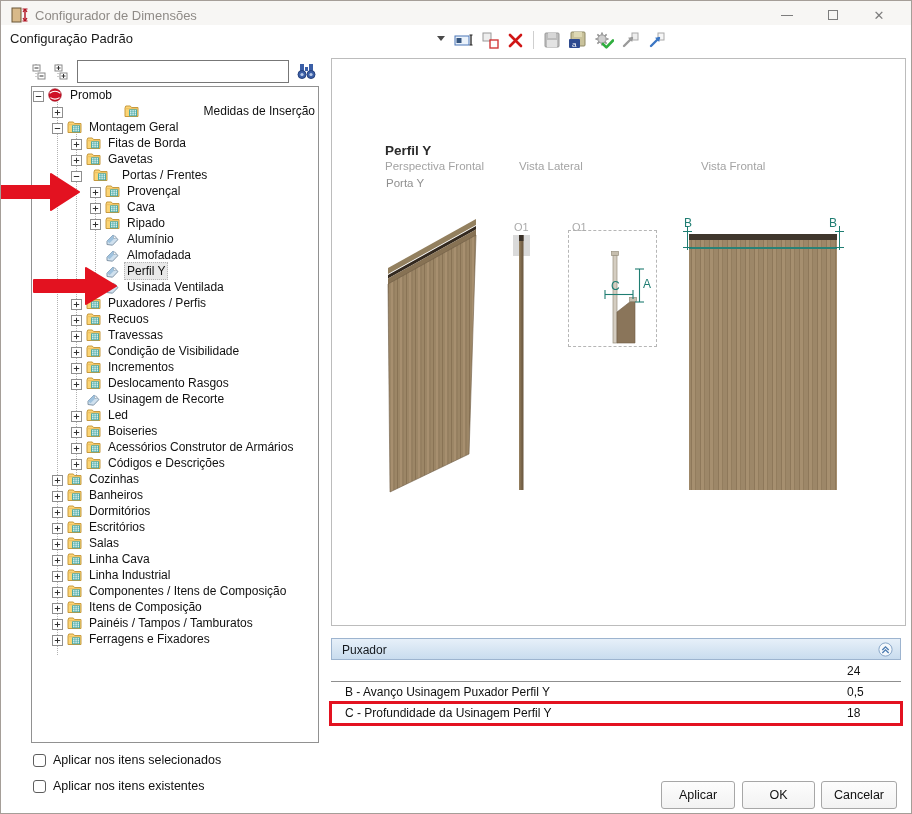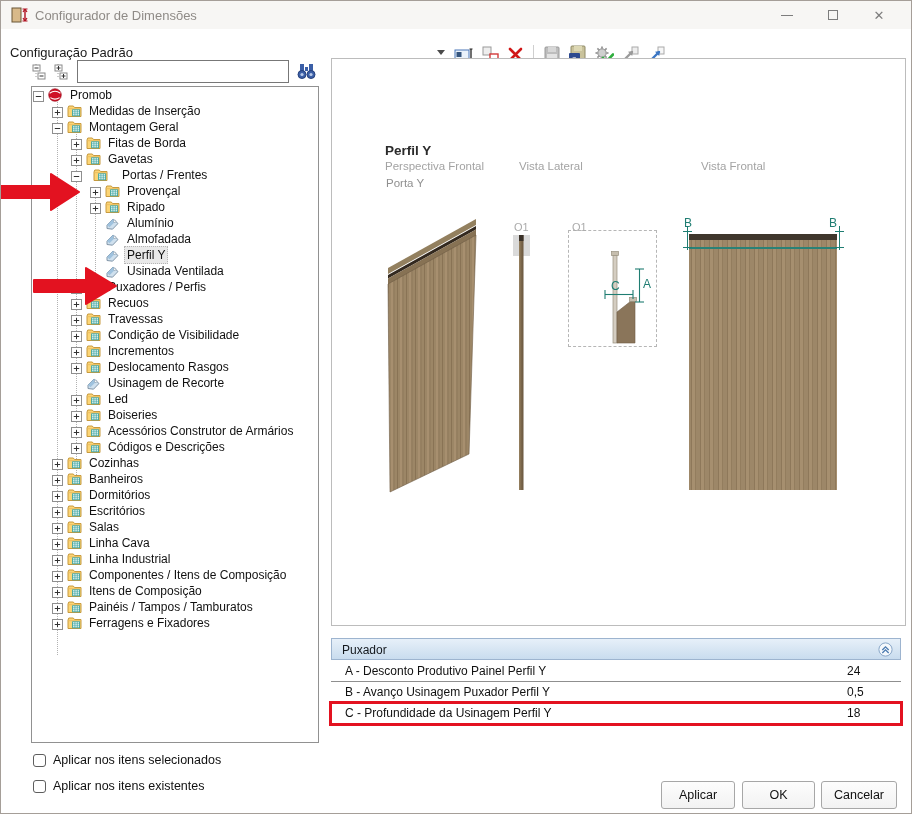--- a/index.html
+++ b/index.html
@@ -15,21 +15,21 @@
   
   .titlebar{ position:absolute; left:0; top:0; width:100%; height:28px; background:#f7f6f4; }
   .app-icon{ position:absolute; left:10px; top:6px; width:18px; height:16px; }
   .title-text{ position:absolute; left:34px; top:7px; font-size:13px; color:#8f8b87; }
   .winbtn{ position:absolute; top:0; width:40px; height:28px; display:flex; align-items:center; justify-content:center; color:#7d7d7d; }
   .btn-min{ left:766px; } .btn-max{ left:812px; } .btn-close{ left:858px; }
   .glyph-min{ width:12px; height:1px; background:#7d7d7d; display:block; }
   .glyph-max{ width:10px; height:10px; border:1px solid #7d7d7d; display:block; }
   .glyph-close{ font-size:13px; color:#7d7d7d; line-height:1; }
   
-  .configrow{ position:absolute; left:0; top:38px; width:100%; height:29px; background:#fff; }
+  .configrow{ position:absolute; left:0; top:24px; width:100%; height:29px; background:#fff; }
   .config-name{ position:absolute; left:9px; top:6px; font-size:13px; color:#1a1a1a; }
   .config-caret{ position:absolute; left:436px; top:11px; width:0; height:0;
     border-left:4px solid transparent; border-right:4px solid transparent; border-top:5px solid #4a4a4a; }
   .tools{ position:absolute; left:452px; top:3px; height:24px; display:flex; align-items:center; gap:5px; }
   .tool{ width:21px; height:21px; display:flex; align-items:center; justify-content:center; }
   .tsep{ width:1px; height:18px; background:#cfcfcf; margin:0 2px; }
   
   .filter-icon{ position:absolute; top:61px; width:16px; height:18px; }
   .fi-collapse{ left:31px; } .fi-expand{ left:53px; }
   .search-input{ position:absolute; left:76px; top:59px; width:212px; height:23px;
@@ -220,21 +220,21 @@
               <line x1="2.8" y1="5.5" x2="8.2" y2="5.5" stroke="#333"></line>
             </svg></span>
           <span class="ticon">
             <svg width="14" height="14" viewBox="0 0 14 14">
               <circle cx="7" cy="7" r="6.3" fill="#cf1126" stroke="#8d0a19" stroke-width="0.6"></circle>
               <path d="M1.6 5.2 Q7 1.2 12.4 5.2 M2.4 9.6 Q7 12.6 11.6 9.6" stroke="#fff" stroke-width="1.1" fill="none"></path>
             </svg>
           </span>
           <span class="tlabel">Promob</span>
         </div>
-        <div class="trow" style="padding-left: 20px;">
+        <div class="trow" style="padding-left: 20px; justify-content: space-between;">
           <span class="tg"><svg width="11" height="11" viewBox="0 0 11 11">
               <rect x="0.5" y="0.5" width="10" height="10" fill="#fff" stroke="#8f8f8f"></rect>
               <line x1="2.8" y1="5.5" x2="8.2" y2="5.5" stroke="#333"></line>
               <line x1="5.5" y1="2.8" x2="5.5" y2="8.2" stroke="#333"></line>
             </svg></span>
           <span class="ticon">
             <svg width="15" height="13" viewBox="0 0 15 13">
               <path d="M1 3 L1 11.5 L14 11.5 L14 2.5 L7.5 2.5 L6.3 1 L1.8 1 Z" fill="#fcd575" stroke="#c79a3e"></path>
               <path d="M1 4.2 L14 4.2 L14 3 L1 3 Z" fill="#e8b95c" opacity="0.7"></path>
               <rect x="5.6" y="4.8" width="7" height="6" fill="#ffffff" stroke="#3aa3a0" stroke-width="0.9"></rect>
@@ -313,20 +313,36 @@
             </svg></span>
           <span class="ticon">
             <svg width="15" height="13" viewBox="0 0 15 13">
               <path d="M1 3 L1 11.5 L14 11.5 L14 2.5 L7.5 2.5 L6.3 1 L1.8 1 Z" fill="#fcd575" stroke="#c79a3e"></path>
               <path d="M1 4.2 L14 4.2 L14 3 L1 3 Z" fill="#e8b95c" opacity="0.7"></path>
               <rect x="5.6" y="4.8" width="7" height="6" fill="#ffffff" stroke="#3aa3a0" stroke-width="0.9"></rect>
               <path d="M5.6 6.8 H12.6 M5.6 8.8 H12.6 M7.9 4.8 V10.8 M10.3 4.8 V10.8" stroke="#3aa3a0" stroke-width="0.7"></path>
             </svg>
           </span>
           <span class="tlabel">Provençal</span>
+        </div>
+        <div class="trow" style="padding-left: 58px;">
+          <span class="tg"><svg width="11" height="11" viewBox="0 0 11 11">
+              <rect x="0.5" y="0.5" width="10" height="10" fill="#fff" stroke="#8f8f8f"></rect>
+              <line x1="2.8" y1="5.5" x2="8.2" y2="5.5" stroke="#333"></line>
+              <line x1="5.5" y1="2.8" x2="5.5" y2="8.2" stroke="#333"></line>
+            </svg></span>
+          <span class="ticon">
+            <svg width="15" height="13" viewBox="0 0 15 13">
+              <path d="M1 3 L1 11.5 L14 11.5 L14 2.5 L7.5 2.5 L6.3 1 L1.8 1 Z" fill="#fcd575" stroke="#c79a3e"></path>
+              <path d="M1 4.2 L14 4.2 L14 3 L1 3 Z" fill="#e8b95c" opacity="0.7"></path>
+              <rect x="5.6" y="4.8" width="7" height="6" fill="#ffffff" stroke="#3aa3a0" stroke-width="0.9"></rect>
+              <path d="M5.6 6.8 H12.6 M5.6 8.8 H12.6 M7.9 4.8 V10.8 M10.3 4.8 V10.8" stroke="#3aa3a0" stroke-width="0.7"></path>
+            </svg>
+          </span>
+          <span class="tlabel">Cava</span>
         </div>
         <div class="trow" style="padding-left: 58px;">
           <span class="tg"><svg width="11" height="11" viewBox="0 0 11 11">
               <rect x="0.5" y="0.5" width="10" height="10" fill="#fff" stroke="#8f8f8f"></rect>
               <line x1="2.8" y1="5.5" x2="8.2" y2="5.5" stroke="#333"></line>
               <line x1="5.5" y1="2.8" x2="5.5" y2="8.2" stroke="#333"></line>
             </svg></span>
           <span class="ticon">
             <svg width="15" height="13" viewBox="0 0 15 13">
               <path d="M1 3 L1 11.5 L14 11.5 L14 2.5 L7.5 2.5 L6.3 1 L1.8 1 Z" fill="#fcd575" stroke="#c79a3e"></path>
@@ -808,21 +824,20 @@
       <span>Puxador</span>
       <svg class="collapse-btn" viewBox="0 0 15 15">
         <circle cx="7.5" cy="7.5" r="6.6" fill="#f4f8fc" stroke="#89a7c8"></circle>
         <path d="M4.3 8 L7.5 4.8 L10.7 8" fill="none" stroke="#4a7ab0" stroke-width="1.3"></path>
         <path d="M4.3 11 L7.5 7.8 L10.7 11" fill="none" stroke="#4a7ab0" stroke-width="1.3"></path>
       </svg>
     </div>
     <div class="props-gap"></div>
     <div>
         <div class="prow">
-          <span class="plabel">A - Desconto Produtivo Painel Perfil Y</span>
           <span class="pvalue">24</span>
         </div>
         <div class="prow">
           <span class="plabel">B - Avanço Usinagem Puxador Perfil Y</span>
           <span class="pvalue">0,5</span>
         </div>
         <div class="prow hl">
           <span class="plabel">C - Profundidade da Usinagem Perfil Y</span>
           <span class="pvalue">18</span>
         </div>

